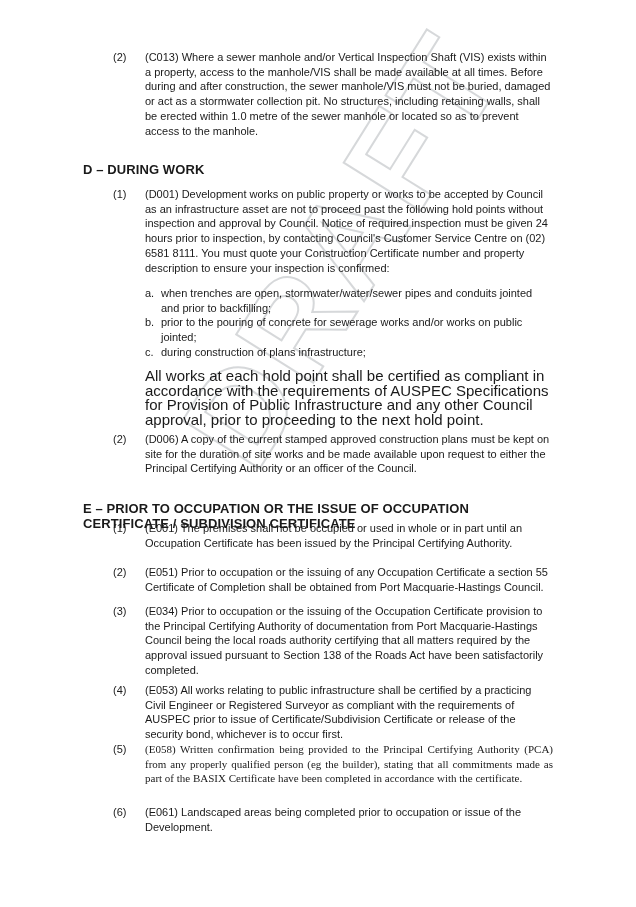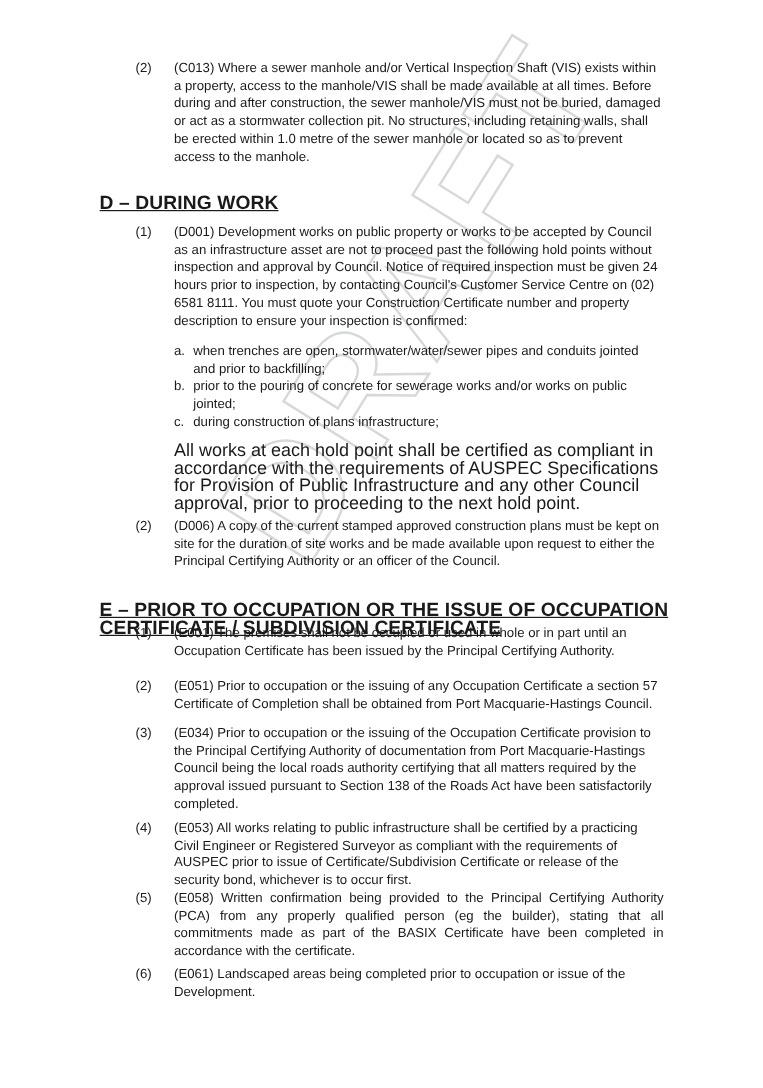--- a/index.html
+++ b/index.html
@@ -59,25 +59,24 @@
     left: 0;
     top: 0;
     width: 636px;
     z-index: 2;
   }
 
   .section-heading {
     position: absolute;
     left: 83px;
     width: 475px;
-    font-size: 16px;
+    font-size: 13px;
     line-height: 14.7px;
     font-weight: 700;
     letter-spacing: 0.1px;
-    text-decoration: underline;
   }
 
   
   .item {
     position: absolute;
     left: 113px;
     width: 440px;
     font-size: 11px;
     line-height: 14.7px;
   }
@@ -88,20 +87,21 @@
     width: 32px;
     text-align: left;
   }
   .item .body {
     display: block;
     margin-left: 32px;
   }
   .item .body.justify {
     text-align: justify;
     text-justify: inter-word;
+    font-family: Liberation Serif, serif;
   }
 
   
   .subitem {
     position: absolute;
     left: 145px;
     width: 408px;
     font-size: 11px;
     line-height: 14.7px;
   }
@@ -162,21 +162,21 @@
         <span class="marker">(2)</span>
         <span class="body">(D006) A copy of the current stamped approved construction plans must be kept on site for the duration of site works and be made available upon request to either the Principal Certifying Authority or an officer of the Council.</span>
       </div>
       <div class="section-heading" style="top: 487px; margin-top: 15px;"><span>E – PRIOR TO OCCUPATION OR THE ISSUE OF OCCUPATION CERTIFICATE / SUBDIVISION CERTIFICATE</span></div>
       <div class="item" style="top: 521px;">
         <span class="marker">(1)</span>
         <span class="body">(E001) The premises shall not be occupied or used in whole or in part until an Occupation Certificate has been issued by the Principal Certifying Authority.</span>
       </div>
       <div class="item" style="top: 565px;">
         <span class="marker">(2)</span>
-        <span class="body">(E051) Prior to occupation or the issuing of any Occupation Certificate a section 57 Certificate of Completion shall be obtained from Port Macquarie-Hastings Council.</span>
+        <span class="body">(E051) Prior to occupation or the issuing of any Occupation Certificate a section 55 Certificate of Completion shall be obtained from Port Macquarie-Hastings Council.</span>
       </div>
       <div class="item" style="top: 604px;">
         <span class="marker">(3)</span>
         <span class="body">(E034) Prior to occupation or the issuing of the Occupation Certificate provision to the Principal Certifying Authority of documentation from Port Macquarie-Hastings Council being the local roads authority certifying that all matters required by the approval issued pursuant to Section 138 of the Roads Act have been satisfactorily completed.</span>
       </div>
       <div class="item" style="top: 683px;">
         <span class="marker">(4)</span>
         <span class="body">(E053) All works relating to public infrastructure shall be certified by a practicing Civil Engineer or Registered Surveyor as compliant with the requirements of AUSPEC prior to issue of Certificate/Subdivision Certificate or release of the security bond, whichever is to occur first.</span>
       </div>
       <div class="item" style="top: 742px;">

